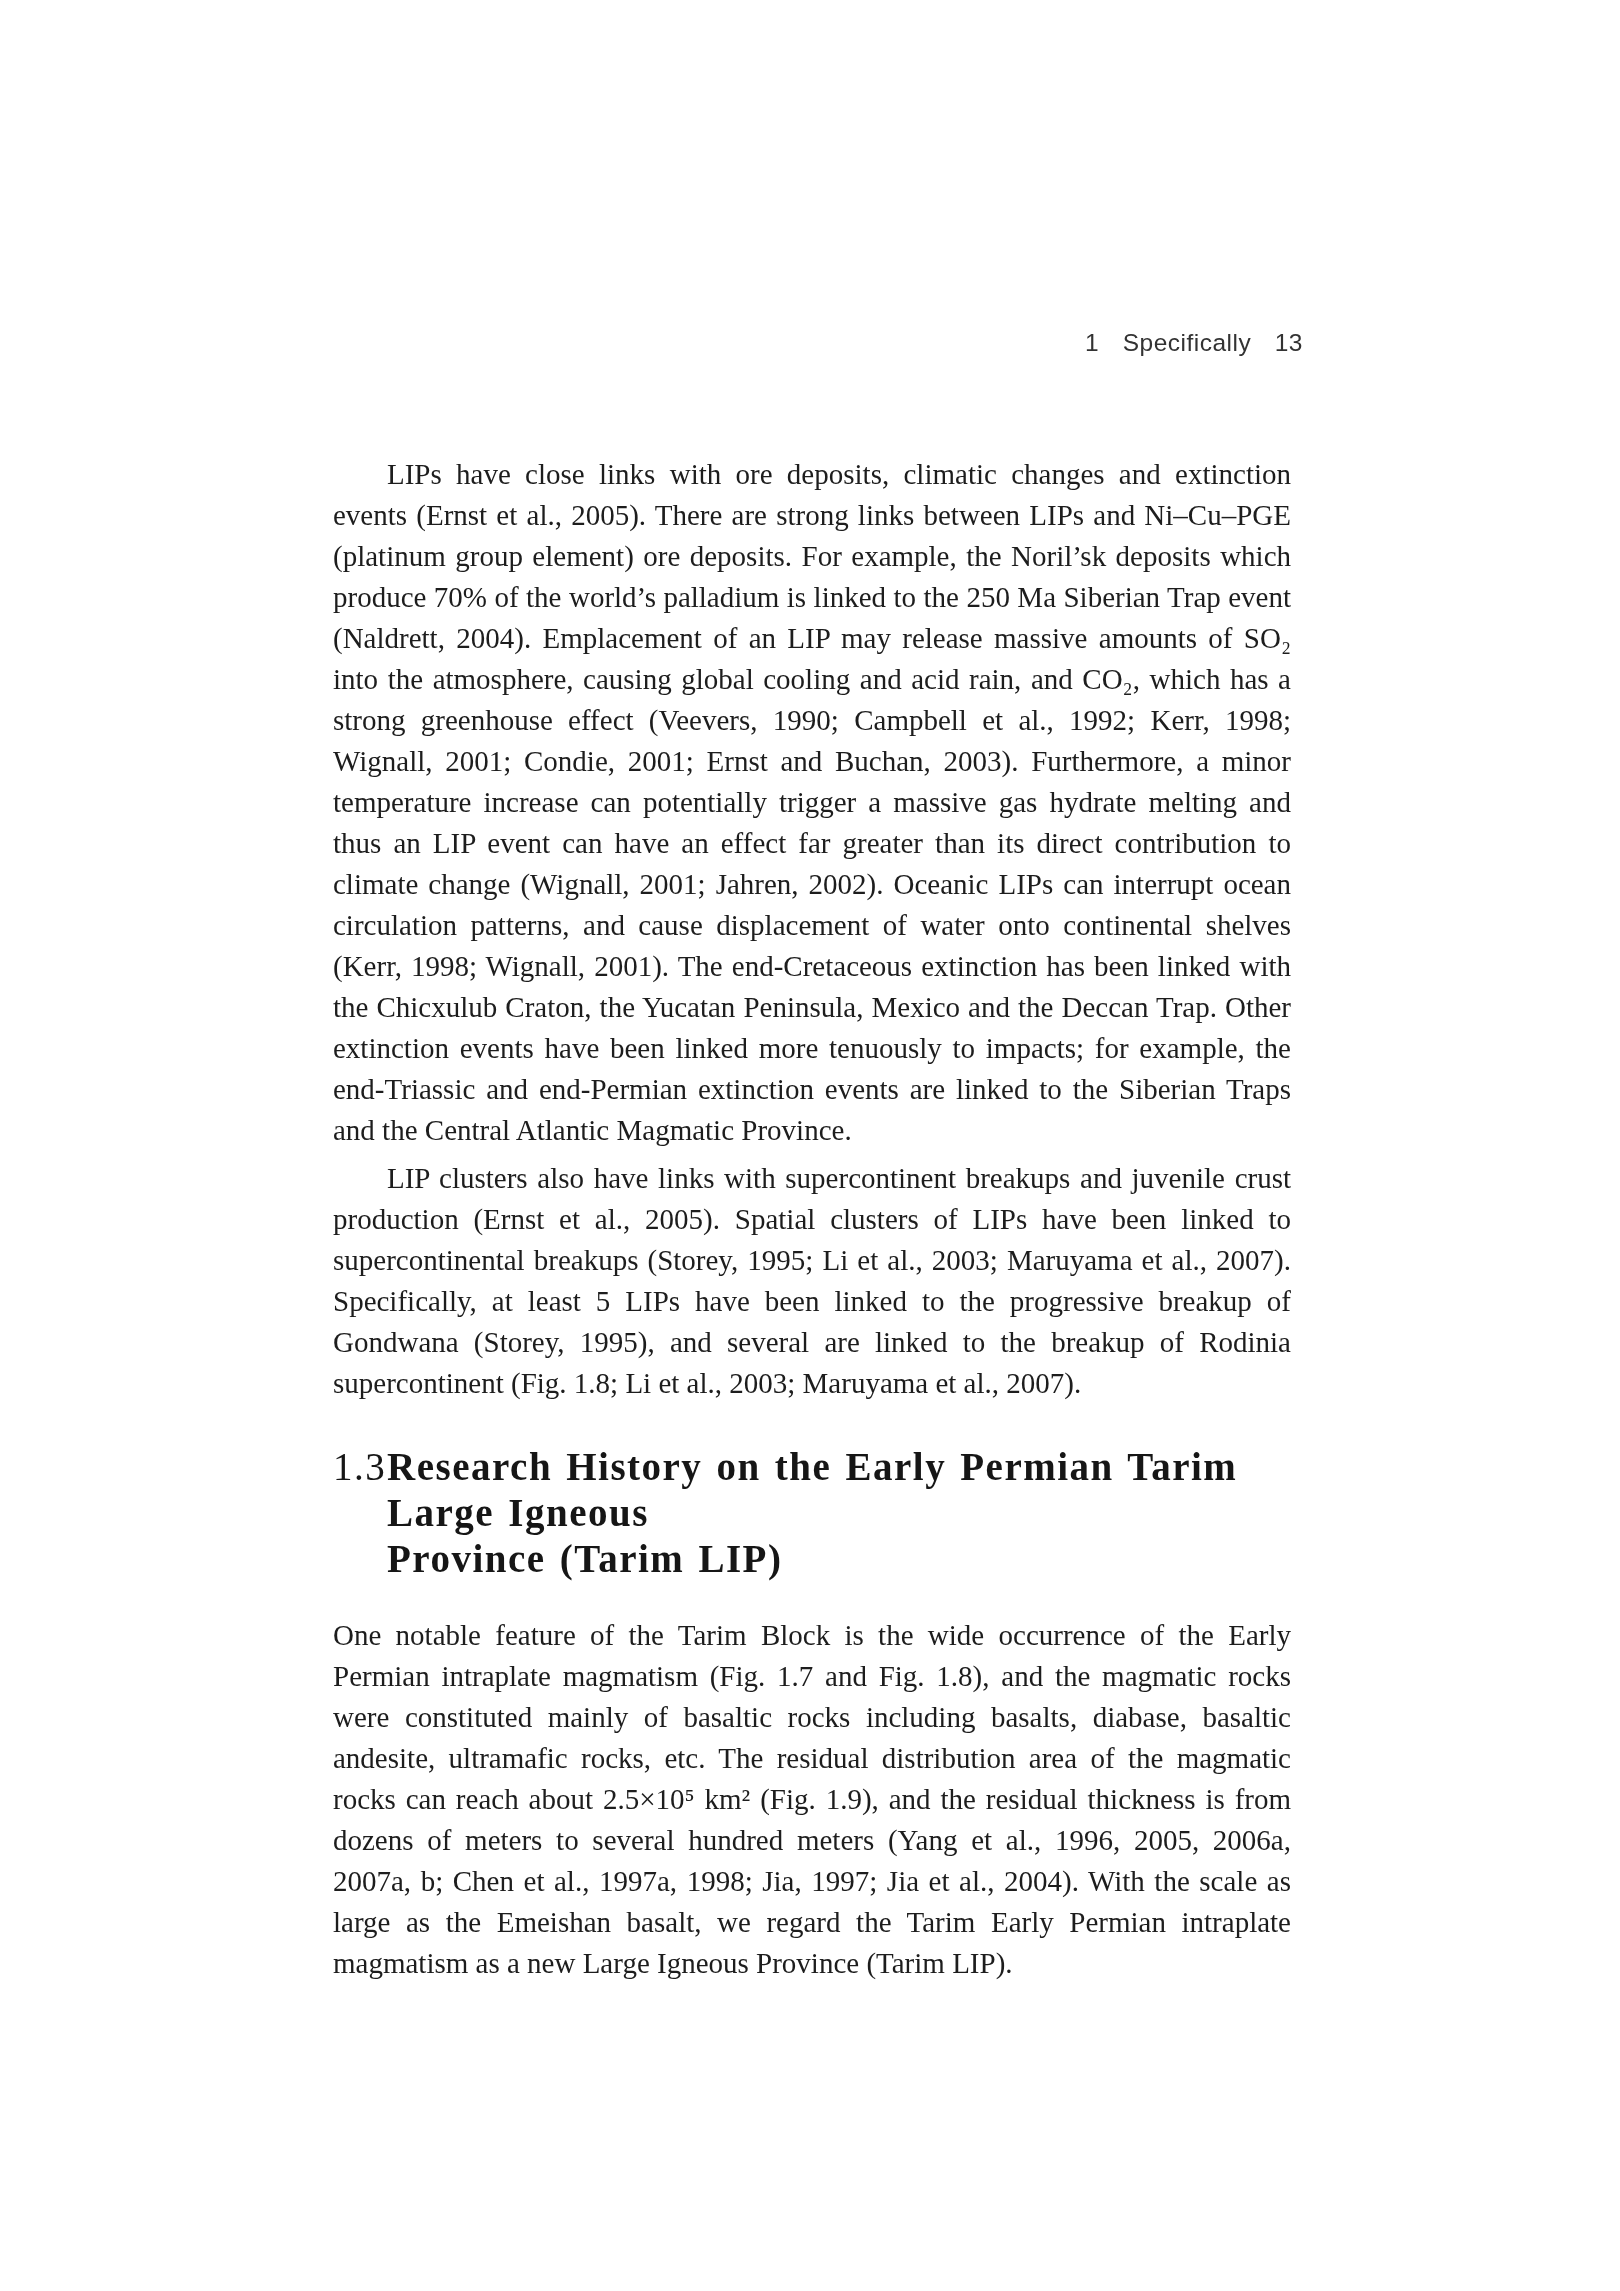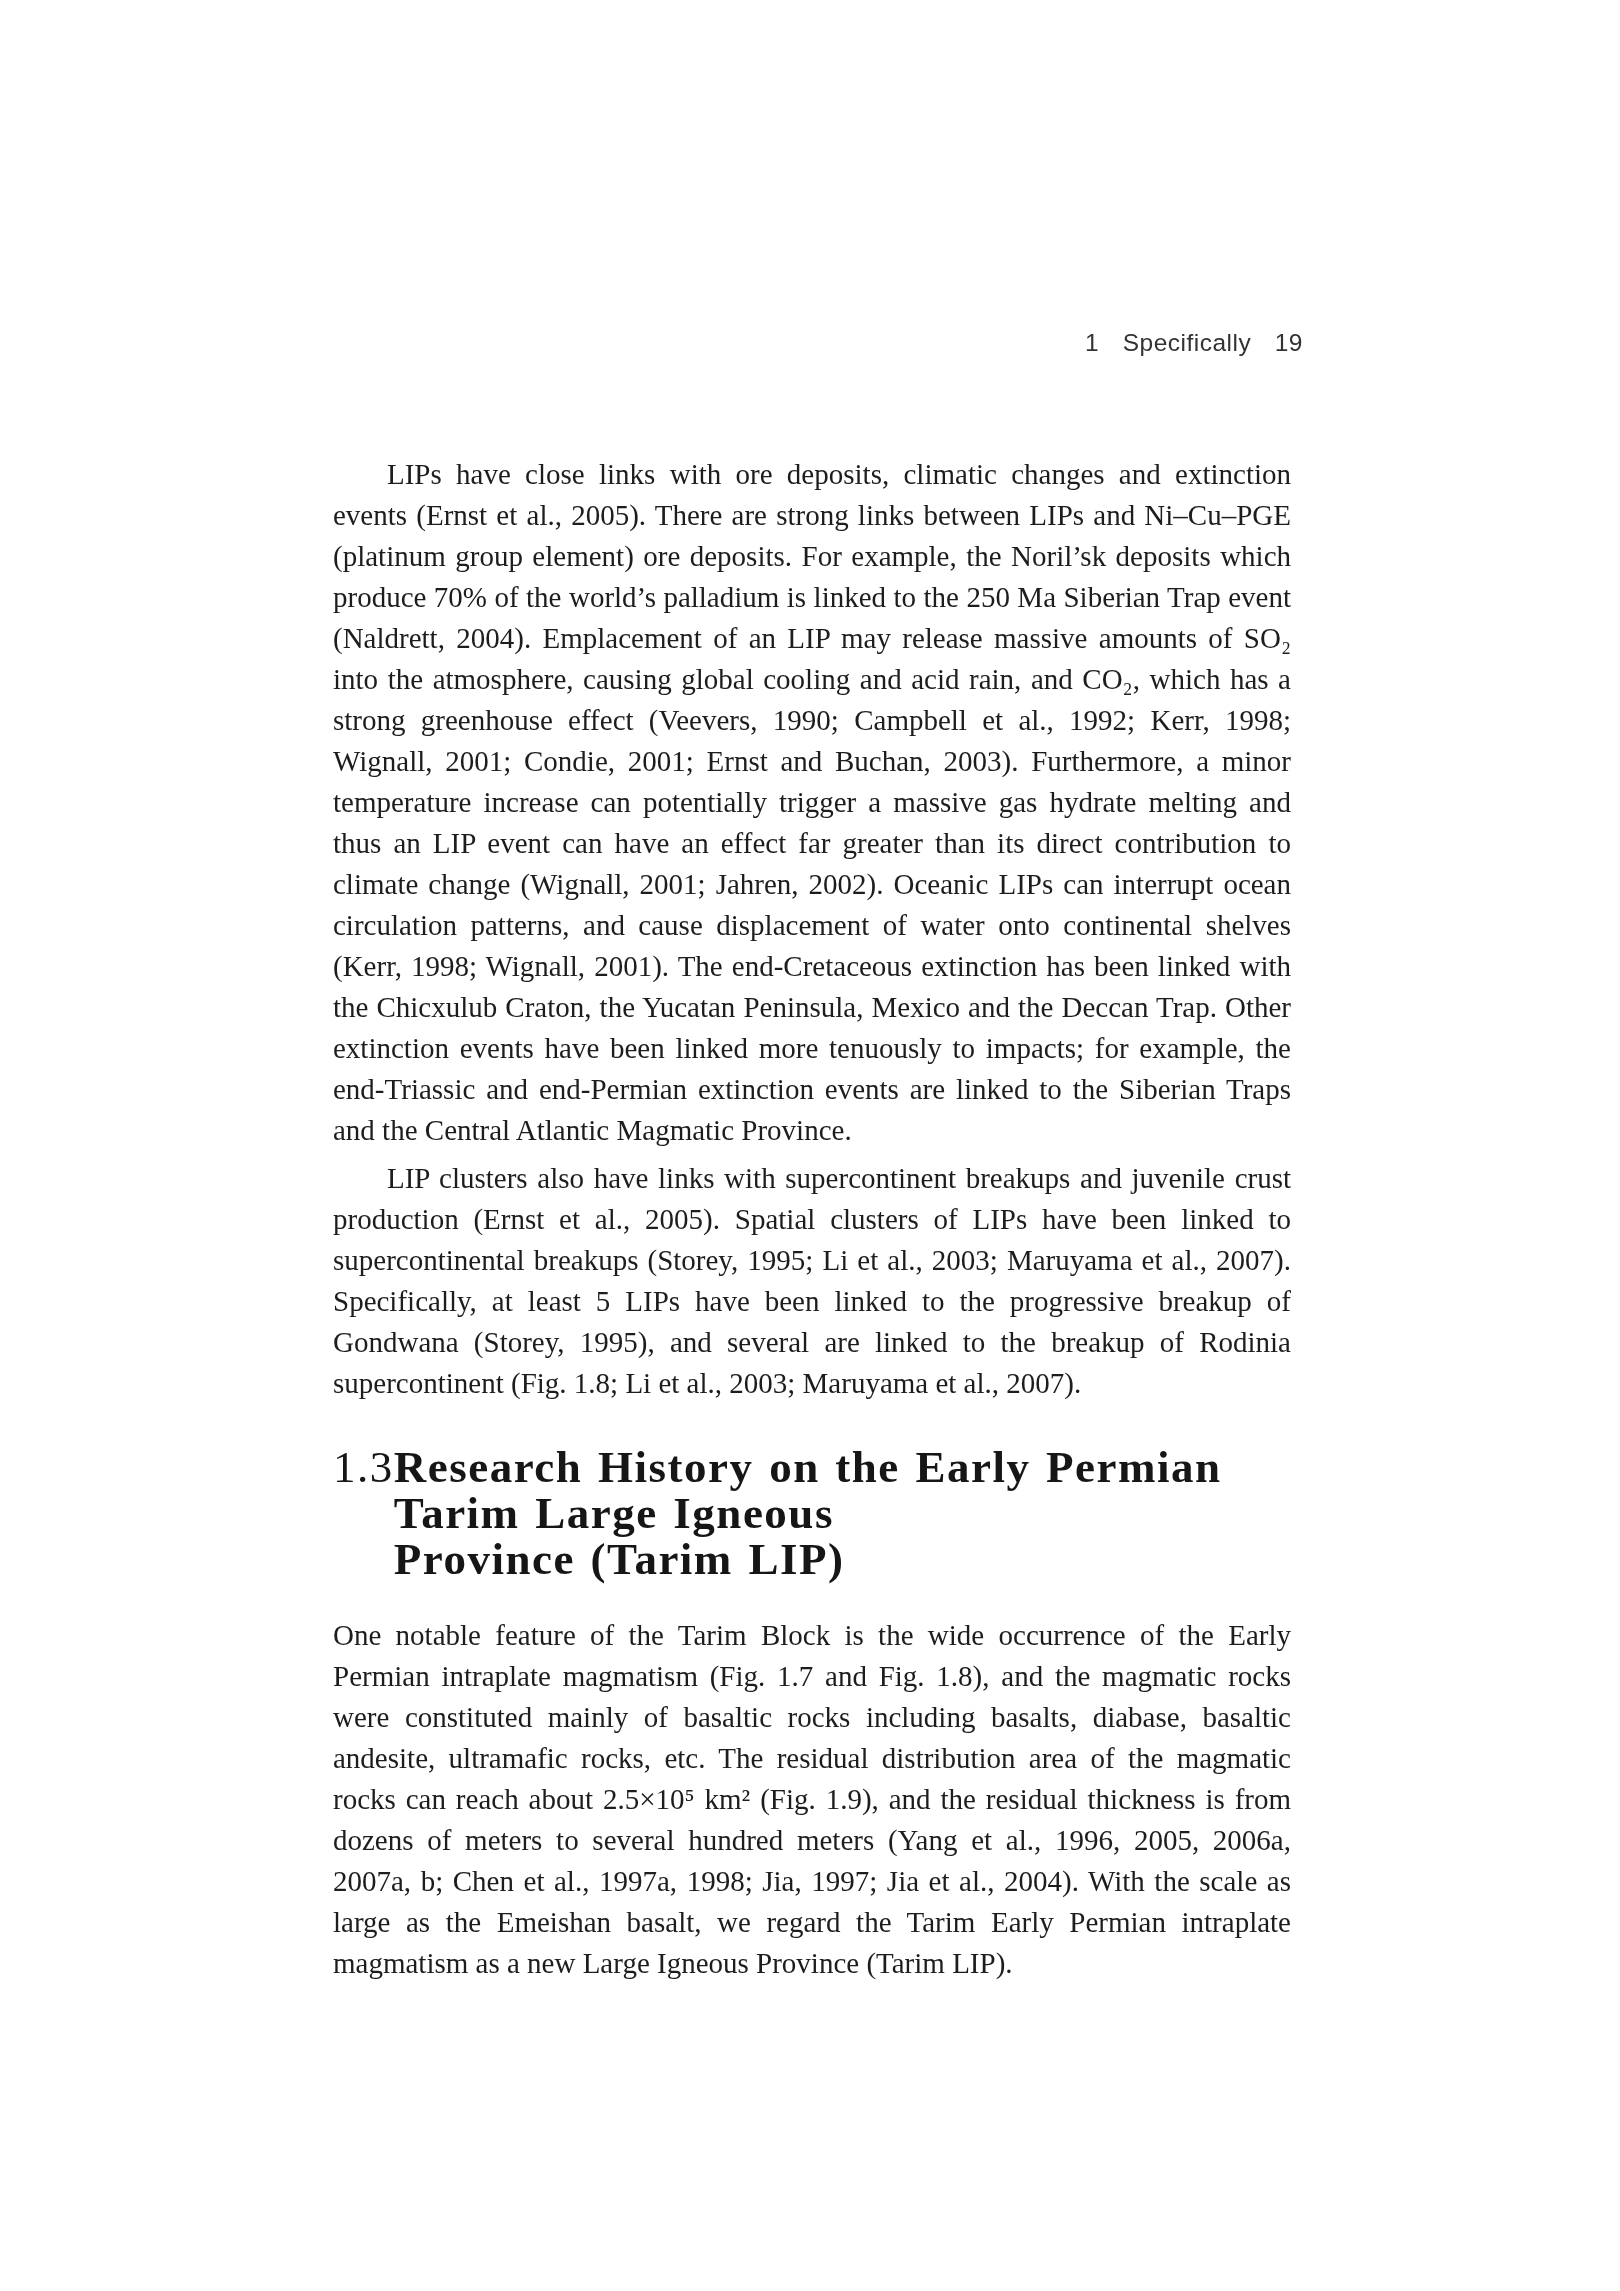--- a/index.html
+++ b/index.html
@@ -40,41 +40,41 @@
   .text-block p {
     margin: 0;
     padding: 0;
   }
   p.indented { text-indent: 54px; margin-top: 7px; }
 
   .section-heading {
     margin-top: 40px;
     margin-bottom: 33px;
     display: flex;
-    font-size: 45px;
+    font-size: 39px;
     line-height: 46px;
     font-weight: normal;
     letter-spacing: 1.5px;
     word-spacing: 2.9px;
     color: #161616;
     text-align: left;
   }
   .section-number {
     flex: 0 0 54px;
   }
   .section-title { flex: 1; font-weight: bold; }
   .section-title span { display: block; }
 </style>
 </head>
 <body>
 
 <header class="running-header">
   <span>1</span>
   <span>Specifically</span>
-  <span>19</span>
+  <span>13</span>
 </header>
 
 <main class="text-block">
   <p class="indented">LIPs have close links with ore deposits, climatic changes and extinction events (Ernst et al., 2005). There are strong links between LIPs and Ni–Cu–PGE (platinum group element) ore deposits. For example, the Noril’sk deposits which produce 70% of the world’s palladium is linked to the 250 Ma Siberian Trap event (Naldrett, 2004). Emplacement of an LIP may release massive amounts of SO₂ into the atmosphere, causing global cooling and acid rain, and CO₂, which has a strong greenhouse effect (Veevers, 1990; Campbell et al., 1992; Kerr, 1998; Wignall, 2001; Condie, 2001; Ernst and Buchan, 2003). Furthermore, a minor temperature increase can potentially trigger a massive gas hydrate melting and thus an LIP event can have an effect far greater than its direct contribution to climate change (Wignall, 2001; Jahren, 2002). Oceanic LIPs can interrupt ocean circulation patterns, and cause displacement of water onto continental shelves (Kerr, 1998; Wignall, 2001). The end-Cretaceous extinction has been linked with the Chicxulub Craton, the Yucatan Peninsula, Mexico and the Deccan Trap. Other extinction events have been linked more tenuously to impacts; for example, the end-Triassic and end-Permian extinction events are linked to the Siberian Traps and the Central Atlantic Magmatic Province.</p>
 
   <p class="indented">LIP clusters also have links with supercontinent breakups and juvenile crust production (Ernst et al., 2005). Spatial clusters of LIPs have been linked to supercontinental breakups (Storey, 1995; Li et al., 2003; Maruyama et al., 2007). Specifically, at least 5 LIPs have been linked to the progressive breakup of Gondwana (Storey, 1995), and several are linked to the breakup of Rodinia supercontinent (Fig. 1.8; Li et al., 2003; Maruyama et al., 2007).</p>
 
   <h2 class="section-heading">
     <span class="section-number">1.3</span>
     <span class="section-title">

